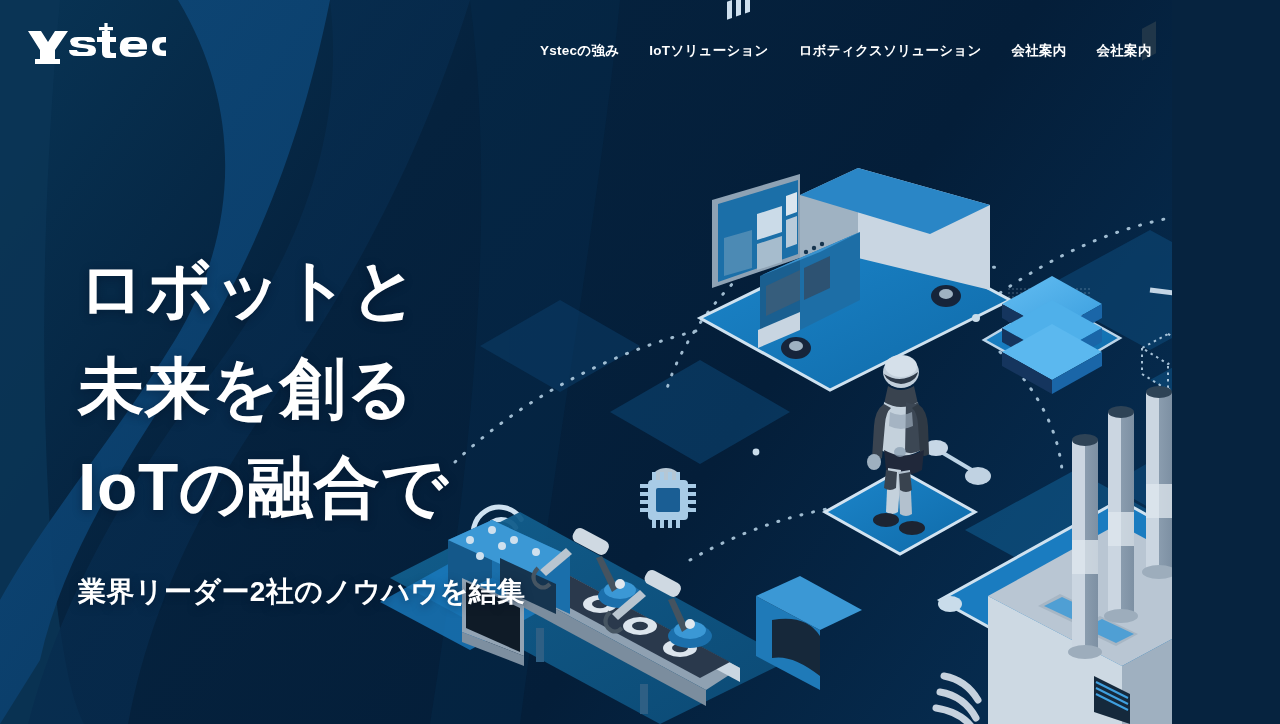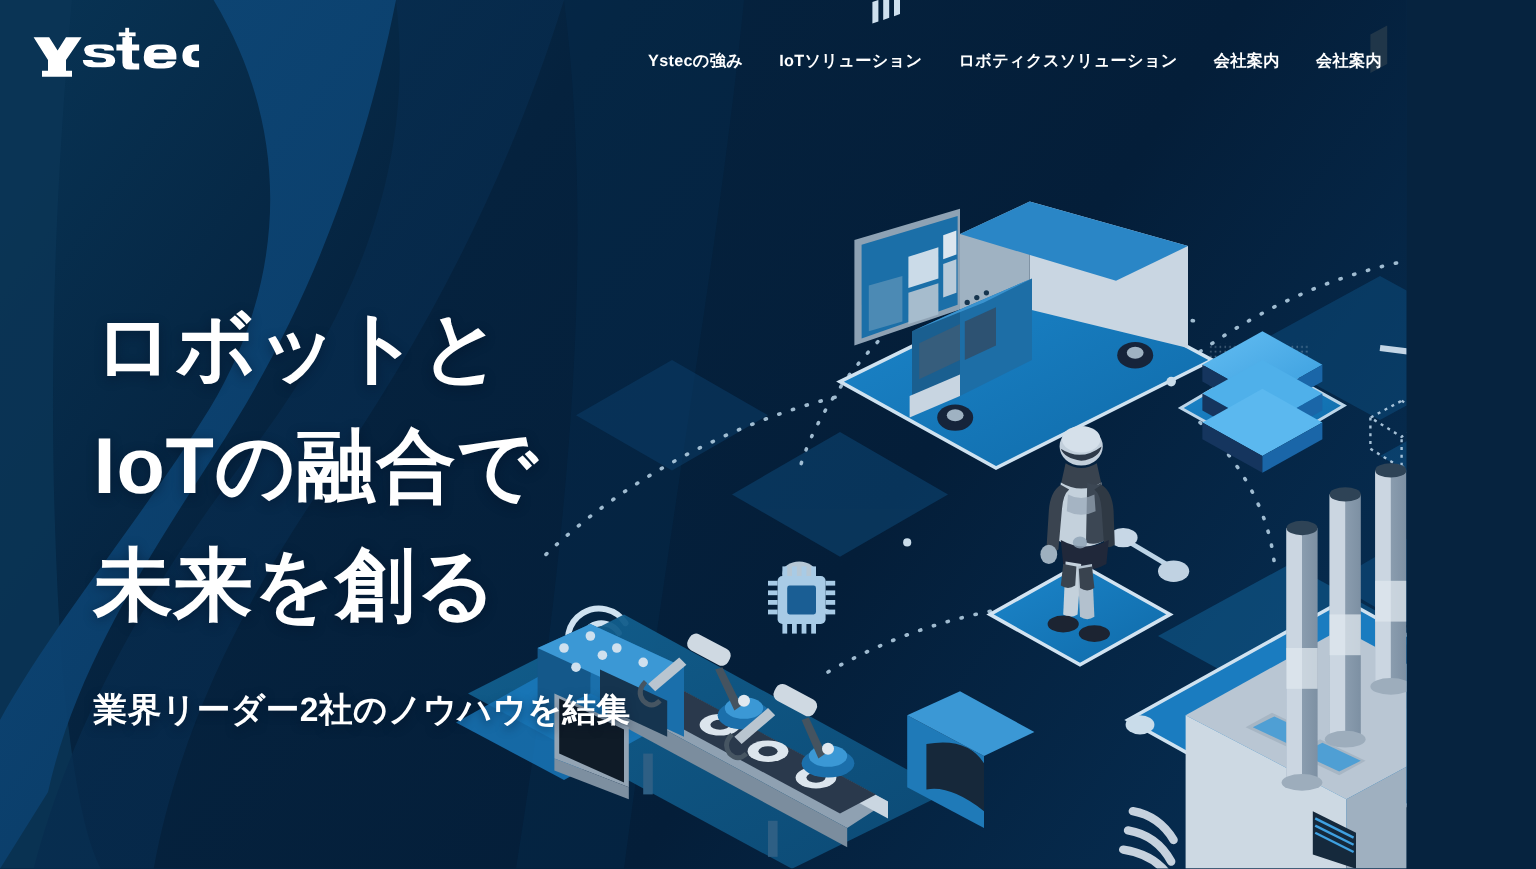--- a/index.html
+++ b/index.html
@@ -470,19 +470,19 @@
       <a class="nav-item">IoTソリューション</a>
       <a class="nav-item">ロボティクスソリューション</a>
       <a class="nav-item">会社案内</a>
       <a class="nav-item">会社案内</a>
     </nav>
   </header>
 
   <div class="hero">
     <h1>
       <span>ロボットと</span>
+      <span>未来を創る</span>
       <span>IoTの融合で</span>
-      <span>未来を創る</span>
     </h1>
     <p class="sub">業界リーダー2社のノウハウを結集</p>
   </div>
 
 </div>
 
 </body></html>

